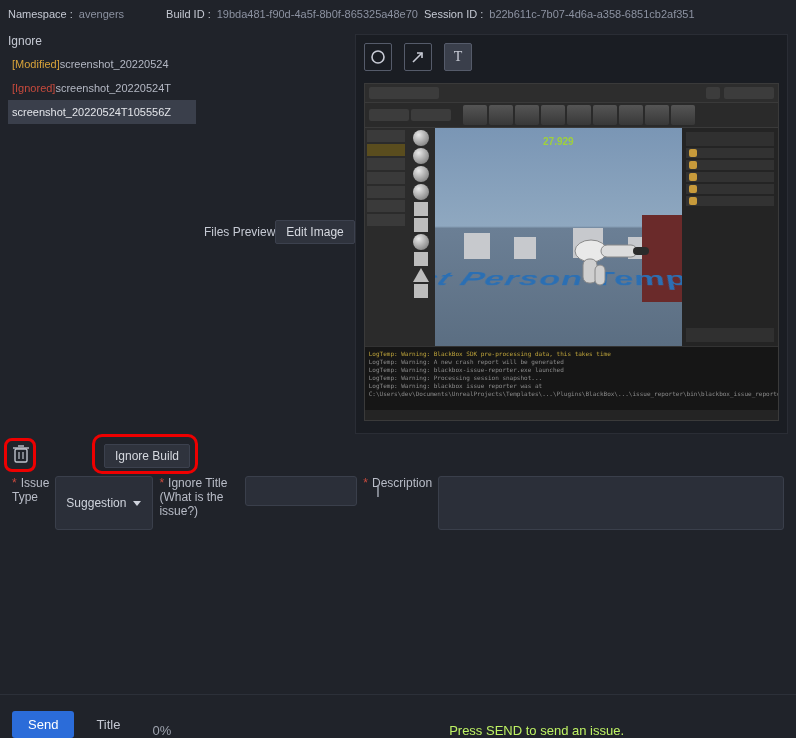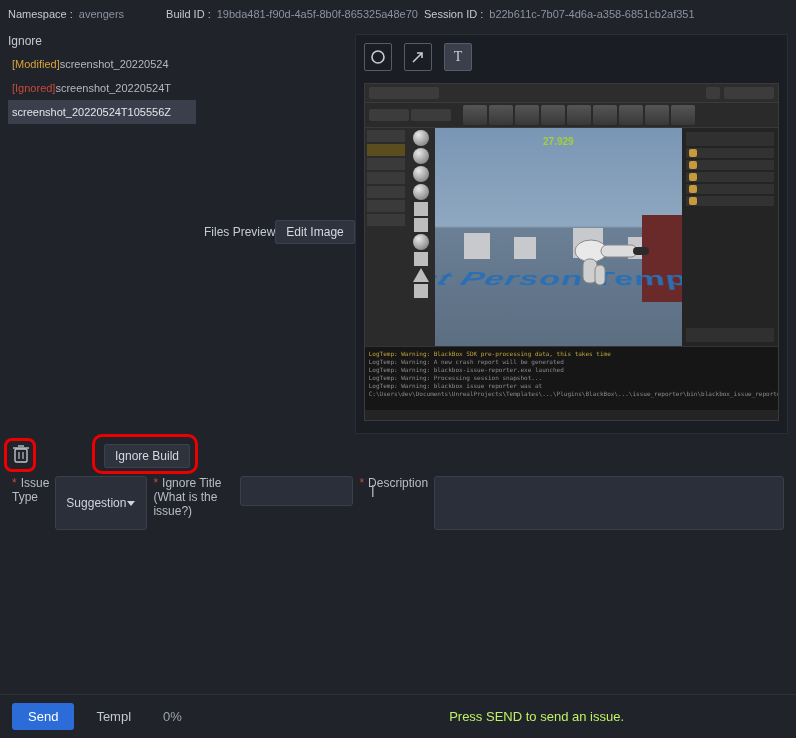--- a/index.html
+++ b/index.html
@@ -64,27 +64,27 @@
   .actions-row { display: flex; align-items: center; gap: 10px; padding: 6px 10px 4px 12px; position: relative; }
   .trash-ic { width: 18px; height: 20px; color: #bfc3cd; }
   .hl-red { position: absolute; border: 3px solid #e00; border-radius: 8px; pointer-events: none; }
   .hl1 { left: 4px; top: 0px; width: 32px; height: 34px; }
   .hl2 { left: 92px; top: -4px; width: 106px; height: 40px; border-radius: 10px; }
   .btn-ignore { margin-left: 64px; }
 
   .form { padding: 4px 12px 8px 12px; display: flex; flex-direction: row; gap: 6px; }
   .flabel { color: #b9bdc8; font-size: 12px; }
   .req { color: #c74a3d; margin-right: 4px; }
-  .dropdown { display: inline-flex; align-items: center; gap: 0; background: #2b2f39; border: 1px solid #3a3f4b; color: #cfd3dc; font-size: 12px; padding: 5px 10px; border-radius: 3px; width: fit-content; }
+  .dropdown { display: inline-flex; align-items: center; gap: 6px; background: #2b2f39; border: 1px solid #3a3f4b; color: #cfd3dc; font-size: 12px; padding: 5px 10px; border-radius: 3px; width: fit-content; }
   .dropdown svg { width: 10px; height: 10px; }
   .tinput { background: #2b2f39; border: 1px solid #3a3f4b; color: #cfd3dc; font-size: 13px; padding: 6px 8px; border-radius: 3px; width: 230px; height: 30px; position: relative; }
   .caret { position: absolute; left: 130px; top: 6px; color: #9da2ad; font-size: 16px; }
   .tarea { background: #2b2f39; border: 1px solid #3a3f4b; border-radius: 3px; height: 54px; width: 100%; }
 
-  .footer { height: 44px; border-top: 1px solid #2c3039; display: flex; align-items: center; padding: 0 12px; gap: 14px; font-size: 13px; color: #9da2ad; }
+  .footer { height: 44px; border-top: 1px solid #2c3039; display: flex; align-items: flex-end; padding: 0 12px; gap: 14px; font-size: 13px; color: #9da2ad; }
   .btn-send { background: #2b6cd9; color: #fff; padding: 6px 16px; border-radius: 3px; border: none; font-size: 13px; }
   .btn-close { background: transparent; color: #c4c8d2; border: none; padding: 6px 8px; font-size: 13px; }
   .pct { margin-left: 10px; }
   .hint { margin-left: auto; padding-right: 160px; color: #bef264; }
 </style>
 </head>
 <body>
 
 <div class="window">
 
@@ -269,19 +269,19 @@
       </div>
 
       <div class="flabel"><span class="req">*</span><span>Description</span></div>
       <div class="tarea"></div>
     </div>
 
     <div style="flex:1"></div>
 
     <div class="footer">
       <button class="btn-send">Send</button>
-      <button class="btn-close">Templ</button>
+      <button class="btn-close">Title</button>
       <span class="pct">0%</span>
       <span class="hint">Press SEND to send an issue.</span>
     </div>
   </div>
 
 </div>
 
 </body></html>

